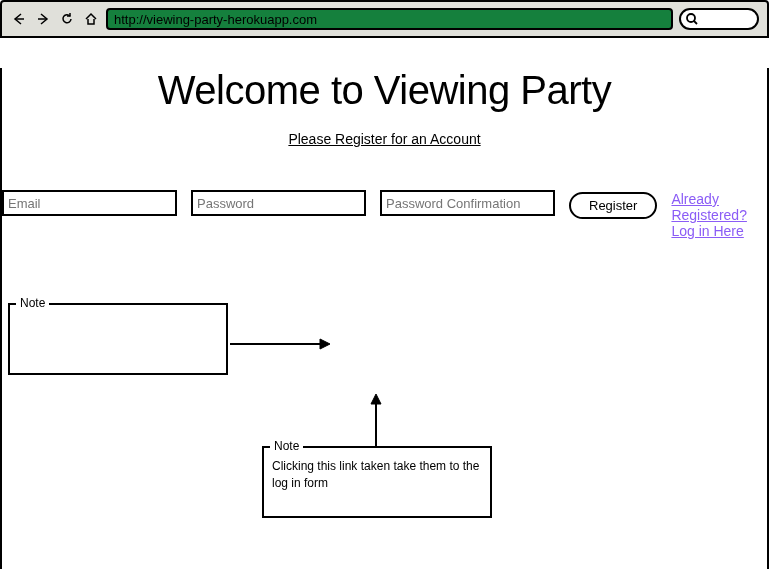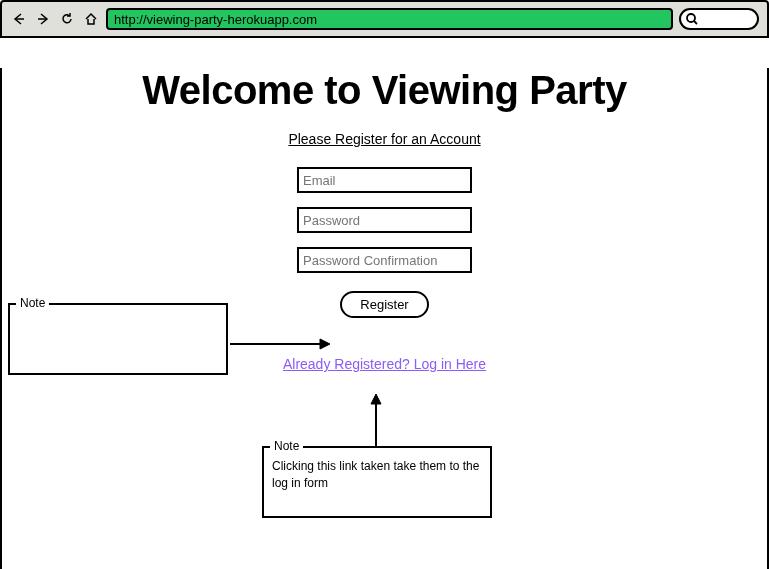--- a/index.html
+++ b/index.html
@@ -25,21 +25,21 @@
       display: flex;
       align-items: center;
       justify-content: center;
       font-size: 14px;
       cursor: pointer;
     }
     .address-bar {
       flex: 1;
       border: 2px solid #000;
       border-radius: 4px;
-      background: #22c55e;
+      background: #15803d;
       padding: 2px 6px;
       font-size: 13px;
       height: 22px;
       display: flex;
       align-items: center;
     }
     .search-pill {
       width: 80px;
       height: 22px;
       border: 2px solid #000;
@@ -52,33 +52,33 @@
     .viewport {
       border: 2px solid #000;
       border-top: none;
       height: 520px;
       position: relative;
       background: #fff;
     }
     .page-title {
       text-align: center;
       font-size: 40px;
-      font-weight: 700;
+      font-weight: 400;
       margin-top: 30px;
       letter-spacing: -0.5px;
     }
     .subtitle {
       text-align: center;
       font-size: 14px;
       margin-top: 18px;
       text-decoration: underline;
     }
     .form-area {
       display: flex;
-      flex-direction: column;
+      flex-direction: row;
       align-items: center;
       margin-top: 20px;
       gap: 14px;
     }
     .text-input {
       width: 175px;
       height: 26px;
       border: 2px solid #000;
       padding: 2px 4px;
       font-size: 13px;

